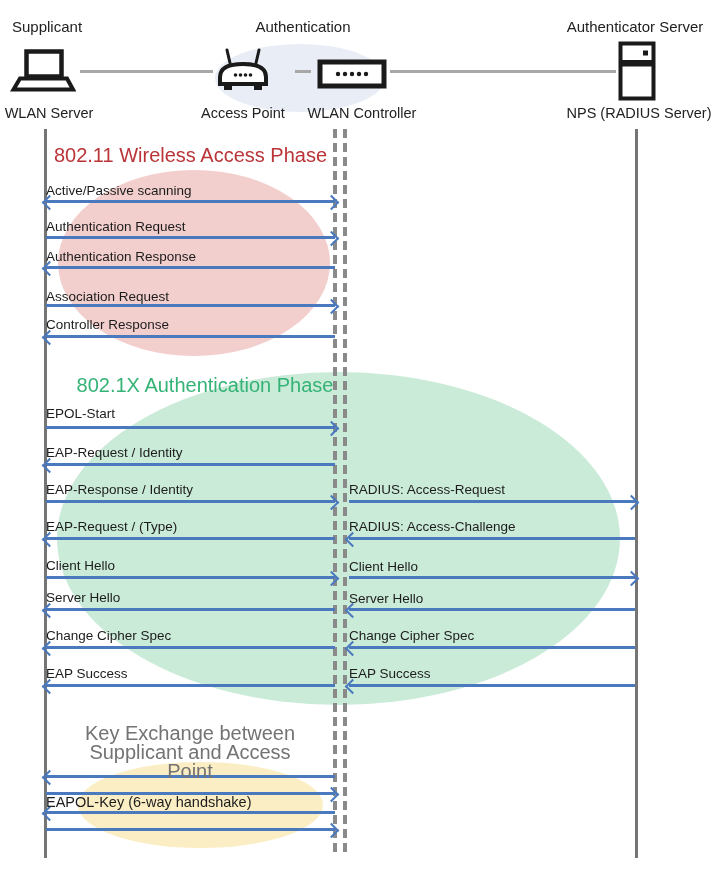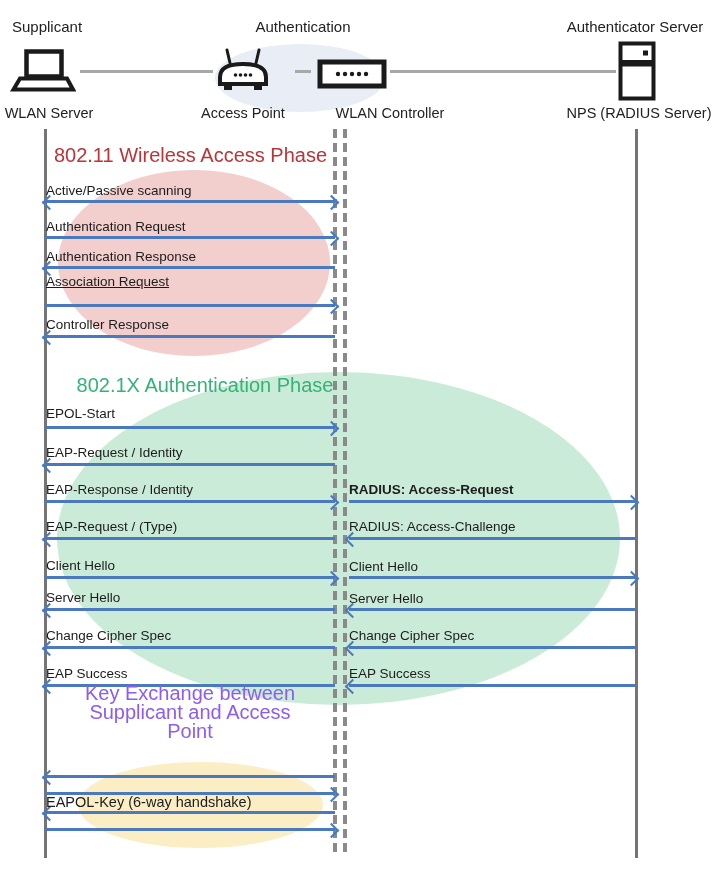--- a/index.html
+++ b/index.html
@@ -33,21 +33,21 @@
   
   .phase-ellipse{position:absolute;border-radius:50%;z-index:1;}
   .pe-red{left:58px;top:170px;width:272px;height:186px;background:#F2CECD;}
   .pe-green{left:57px;top:372px;width:563px;height:333px;background:#CBEBD9;}
   .pe-yellow{left:78px;top:762px;width:245px;height:86px;background:#FCEEC4;}
 
   
   .phase-title{position:absolute;text-align:center;font-size:20px;z-index:4;line-height:19px;}
   .pt-1{left:46px;width:289px;top:146px;color:#BA3438;}
   .pt-2{left:50px;width:310px;top:376px;color:#35B376;}
-  .pt-3{left:80px;width:220px;top:684px;color:#8b5cf6;}
+  .pt-3{left:80px;width:220px;top:724px;color:#737373;}
 
   
   .msg-label{position:absolute;font-size:13.5px;color:var(--ink);z-index:4;}
   .key-label{font-size:14.5px;}
   .seg-l{left:46px;width:289px;}
   .seg-r{left:349px;width:286px;}
 
   
   .arrow{position:absolute;height:3px;background:var(--arrow);z-index:3;}
   .head{position:absolute;width:9px;height:9px;border-style:solid;border-color:var(--arrow);
@@ -97,21 +97,21 @@
   </svg>
 
   <svg class="icon" style="left:618px;top:41px;" width="38" height="60" viewBox="0 0 38 60">
     <rect x="2.5" y="2.5" width="33" height="55" fill="#fff" stroke="#1a1a1a" stroke-width="4"></rect>
     <rect x="2.5" y="19" width="33" height="6.5" fill="#1a1a1a"></rect>
     <rect x="25" y="9.5" width="5" height="5" fill="#1a1a1a"></rect>
   </svg>
 
   <div class="node-label" style="left:0;width:98px;">WLAN Server</div>
   <div class="node-label" style="left:193px;width:100px;">Access Point</div>
-  <div class="node-label" style="left:305px;width:114px;margin-left:28px;">WLAN Controller</div>
+  <div class="node-label" style="left:305px;width:114px;">WLAN Controller</div>
   <div class="node-label" style="left:562px;width:154px;">NPS (RADIUS Server)</div>
 
   <div class="lifeline solid" style="left:44px;"></div>
   <div class="lifeline dashline" style="left:333px;"></div>
   <div class="lifeline dashline" style="left:343px;"></div>
   <div class="lifeline solid" style="left:635px;"></div>
 
   <div class="phase-ellipse pe-red"></div>
   <div class="phase-ellipse pe-green"></div>
   <div class="phase-ellipse pe-yellow"></div>
@@ -129,21 +129,21 @@
   <div class="msg-label seg-l" style="top:219px;">Authentication Request</div>
   <div class="arrow seg-l" style="top:236px;">
       <i class="head head-r"></i>
     </div>
 
   <div class="msg-label seg-l" style="top:249px;">Authentication Response</div>
   <div class="arrow seg-l" style="top:266px;">
       <i class="head head-l"></i>
     </div>
 
-  <div class="msg-label seg-l" style="top:274px;text-decoration:underline;">Association Request</div>
+  <div class="msg-label seg-l" style="top:289px;">Association Request</div>
   <div class="arrow seg-l" style="top:304px;">
       <i class="head head-r"></i>
     </div>
 
   <div class="msg-label seg-l" style="top:317px;">Controller Response</div>
   <div class="arrow seg-l" style="top:335px;">
       <i class="head head-l"></i>
     </div>
 
   <div class="msg-label seg-l" style="top:406px;">EPOL-Start</div>
@@ -153,21 +153,21 @@
 
   <div class="msg-label seg-l" style="top:445px;">EAP-Request / Identity</div>
   <div class="arrow seg-l" style="top:463px;">
       <i class="head head-l"></i>
     </div>
 
   <div class="msg-label seg-l" style="top:482px;">EAP-Response / Identity</div>
   <div class="arrow seg-l" style="top:500px;">
       <i class="head head-r"></i>
     </div>
-  <div class="msg-label seg-r" style="top:482px;font-weight:bold;">RADIUS: Access-Request</div>
+  <div class="msg-label seg-r" style="top:482px;">RADIUS: Access-Request</div>
   <div class="arrow seg-r" style="top:500px;">
       <i class="head head-r"></i>
     </div>
 
   <div class="msg-label seg-l" style="top:519px;">EAP-Request / (Type)</div>
   <div class="arrow seg-l" style="top:537px;">
       <i class="head head-l"></i>
     </div>
   <div class="msg-label seg-r" style="top:519px;">RADIUS: Access-Challenge</div>
   <div class="arrow seg-r" style="top:537px;">

